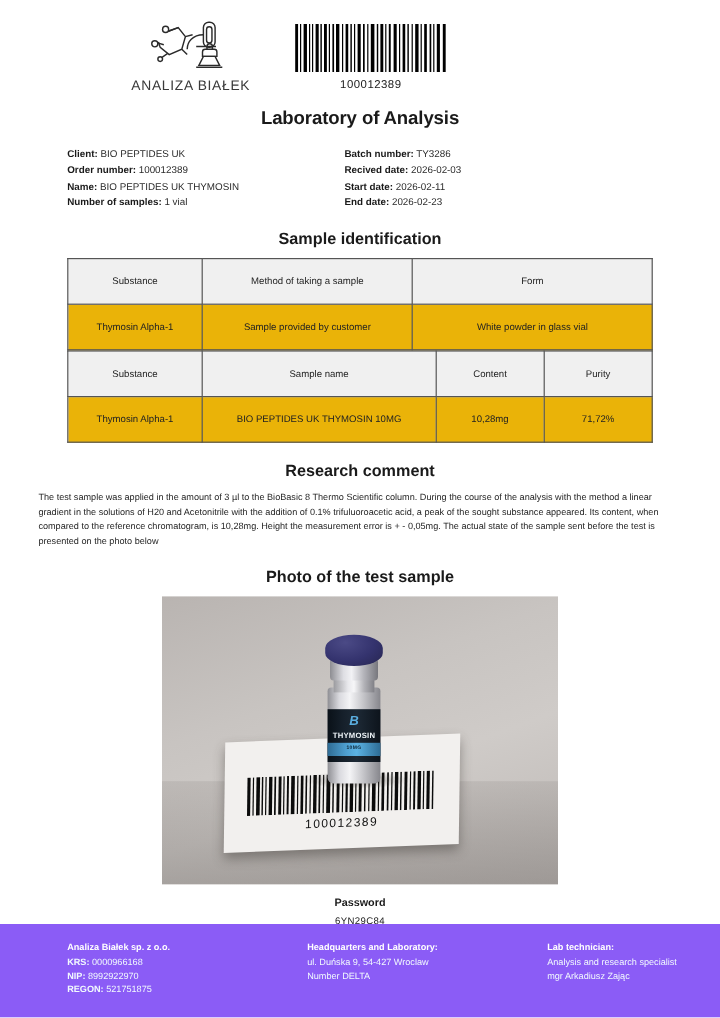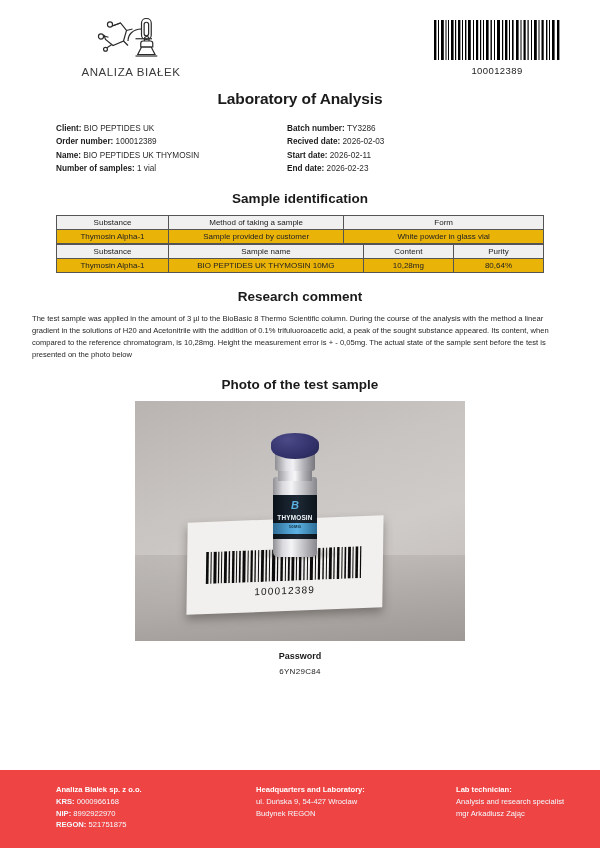--- a/index.html
+++ b/index.html
@@ -8,22 +8,22 @@
     width: 600px; height: 848px;
     background: #ffffff;
     font-family: "Liberation Sans", sans-serif;
     color: #1a1a1a;
     overflow: hidden;
   }
   .page { position: relative; width: 600px; height: 848px; background:#fff; }
 
   
   .topbar {
-    display: flex; align-items: flex-start; justify-content: space-between;
-    padding: 14px 28px 0 56px;
+    display: flex; align-items: flex-start; 
+    padding: 14px 28px 0 84px;
     height: 88px;
   }
   .brand { display:flex; flex-direction:column; align-items:center; width:150px; }
   .brand-mark { width: 72px; height: 48px; }
   .brand-name {
     margin-top: 4px; font-size: 11.5px; letter-spacing: 0.6px;
     color:#3a3a3a; white-space: nowrap;
   }
   .barcode-block { display:flex; flex-direction:column; align-items:center; width:150px; margin-top:6px;}
   .barcode-bars { height: 40px; width: 130px; }
@@ -50,21 +50,21 @@
   .meta-row { white-space: nowrap; }
 
   
   .tbl-wrap { padding: 0 56px; }
   table.lab {
     width: 100%; border-collapse: collapse;
     font-size: 8px; table-layout: fixed;
   }
   table.lab th, table.lab td {
     border: 1px solid #555; text-align:center;
-    padding: 2px 3px; font-weight: normal; color:#222;margin-left:17px;
+    padding: 14px 3px; font-weight: normal; color:#222;margin-left:17px;
   }
   table.lab thead th { background:#f0f0f0; }
   table.lab tbody td { background:#eab308; }
 
   
   .comment {
     padding: 0 32px; font-size: 7.6px; line-height: 1.58;
     text-align: left; color:#1f1f1f; margin-top: 2px;
   }
 
@@ -139,21 +139,21 @@
   }
 
   
   .pw { text-align:center; margin-top: 10px; }
   .pw-title { font-size: 9px; font-weight:bold; }
   .pw-value { font-size: 8px; margin-top: 6px; color:#222; letter-spacing:0.3px; }
 
   
   .footer {
     position:absolute; left:0; right:0; bottom:0; height: 78px;
-    background: #ef4444; color:#ffffff;
+    background: #8b5cf6; color:#ffffff;
     display:grid; grid-template-columns: 200px 200px 200px;
     padding: 14px 0 0 56px; font-size: 7.6px; line-height: 1.55;
   }
   .footer .f-head { font-weight: bold; }
   .footer .f-line { color: #f2fafe; }
   .footer b { font-weight: bold; }
 </style>
 </head>
 <body>
 
@@ -299,21 +299,21 @@
           <th style="width:40%">Sample name</th>
           <th style="width:18.5%">Content</th>
           <th style="width:18.5%">Purity</th>
         </tr>
       </thead>
       <tbody>
         <tr>
           <td>Thymosin Alpha-1</td>
           <td>BIO PEPTIDES UK THYMOSIN 10MG</td>
           <td>10,28mg</td>
-          <td>80,64%</td>
+          <td>71,72%</td>
         </tr>
       </tbody>
     </table>
   </div>
 
   <h2 class="section-title">Research comment</h2>
   <div class="comment">The test sample was applied in the amount of 3 µl to the BioBasic 8 Thermo Scientific column. During the course of the analysis with the method a linear gradient in the solutions of H20 and Acetonitrile with the addition of 0.1% trifuluoroacetic acid, a peak of the sought substance appeared. Its content, when compared to the reference chromatogram, is 10,28mg. Height the measurement error is + - 0,05mg. The actual state of the sample sent before the test is presented on the photo below</div>
 
   <h2 class="section-title">Photo of the test sample</h2>
   <div class="photo-wrap">
@@ -405,21 +405,21 @@
       </div>
       <div class="f-line">
         <b>REGON:</b>
         <span>521751875</span>
       </div>
     </div>
 
     <div>
       <div class="f-head">Headquarters and Laboratory:</div>
       <div class="f-line">ul. Duńska 9, 54-427 Wroclaw</div>
-      <div class="f-line">Budynek REGON</div>
+      <div class="f-line">Number DELTA</div>
     </div>
 
     <div>
       <div class="f-head">Lab technician:</div>
       <div class="f-line">Analysis and research specialist</div>
       <div class="f-line">mgr Arkadiusz Zając</div>
     </div>
   </div>
 
 </div>

